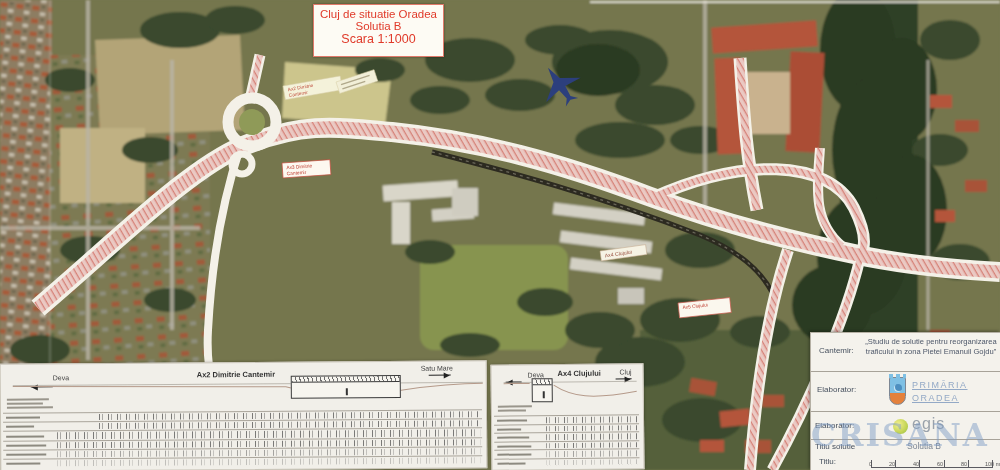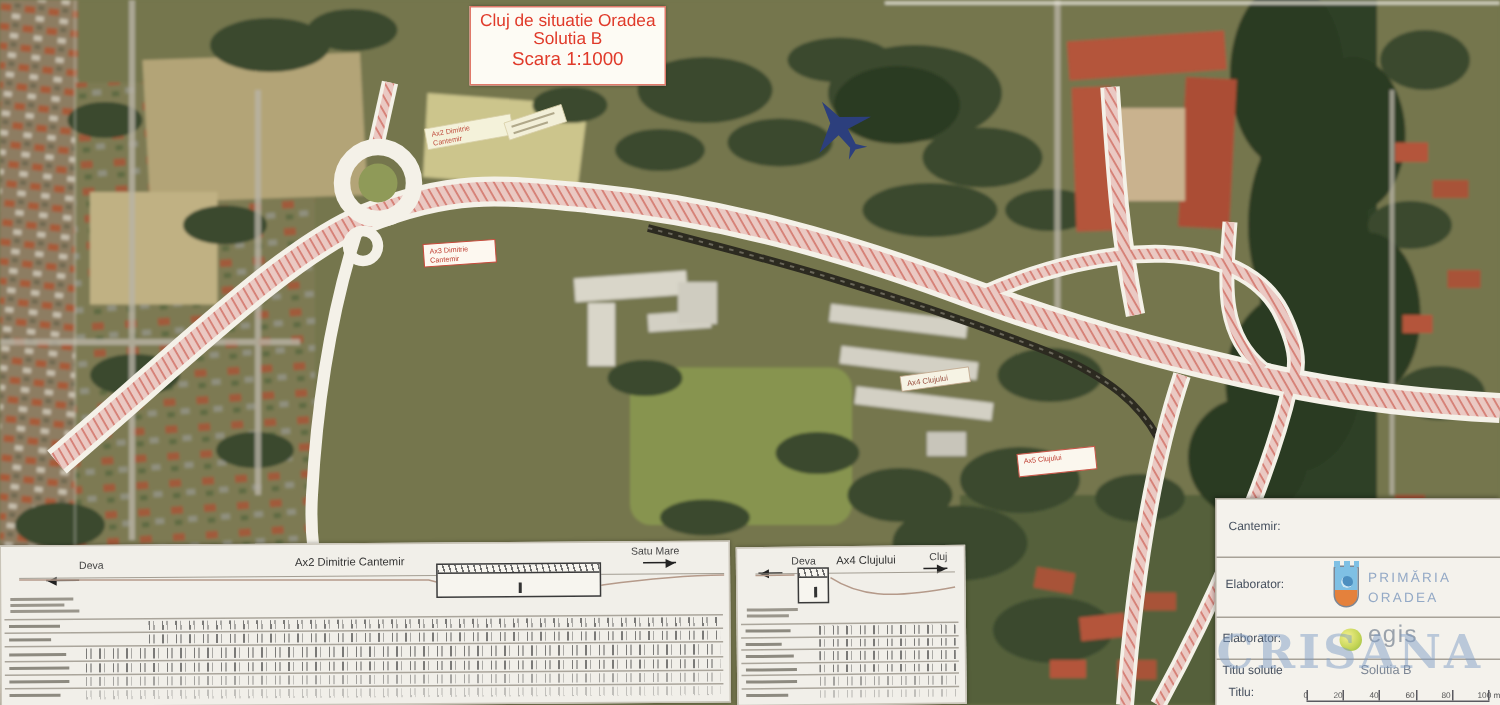--- a/index.html
+++ b/index.html
@@ -15,21 +15,21 @@
   .title-box .l1{font-size:11.5px;}
   .title-box .l2{font-size:11.5px;}
   .title-box .l3{font-size:12.5px;}
 
   
   .panel{position:absolute;background:#f1efe9;border:1px solid #c9c4b8;
          box-shadow:0 0 3px rgba(0,0,0,.35);}
   .panel-left{left:0;top:362px;width:487px;height:108px;transform:rotate(-.4deg);}
   .panel-right{left:491px;top:364px;width:153px;height:106px;transform:rotate(-.6deg);}
   .p-txt{position:absolute;font-size:7px;color:#444;white-space:nowrap;}
-  .p-title{font-size:7.5px;color:#333;}
+  .p-title{font-size:7.5px;color:#333;font-weight:bold;}
   .arr{position:absolute;width:22px;border-top:1px solid #222;height:0;}
   .arr.left::before{content:"";position:absolute;left:-2px;top:-3px;
     border:3px solid transparent;border-right:6px solid #222;}
   .arr.right::before{content:"";position:absolute;right:-2px;top:-3px;
     border:3px solid transparent;border-left:6px solid #222;}
   .bridge{position:absolute;border:1.5px solid #3a3a3a;background:#f7f5ef;}
   .bridge .deck{height:6px;border-bottom:1.2px solid #3a3a3a;
     background:repeating-linear-gradient(75deg,#6b6b6b 0 1px,transparent 1px 4px);}
   .bridge .pier{position:absolute;left:50%;top:55%;width:2px;height:7px;background:#333;}
   .rows{position:absolute;left:2px;right:4px;display:flex;flex-direction:column;}
@@ -48,21 +48,21 @@
   .tb-lab{position:absolute;font-size:8px;color:#46505e;}
   .tb-contract-val{position:absolute;left:54px;top:4px;width:132px;font-size:7.6px;
     line-height:9.5px;text-align:center;color:#4e586a;}
   .shield{position:absolute;left:78px;top:44px;width:17px;height:28px;border:1px solid #7d8794;
     border-radius:2px 2px 9px 9px;background:linear-gradient(#7fc0e4 0 58%,#e4813c 58% 100%);}
   .shield::before{content:"";position:absolute;left:-1px;top:-4px;width:17px;height:4px;
     background:repeating-linear-gradient(90deg,#7fc0e4 0 4px,transparent 4px 7px);}
   .shield::after{content:"";position:absolute;left:4px;top:6px;width:8px;height:8px;
     border-radius:50%;background:#4d8fc0;box-shadow:inset 1px -1px 0 #cde8f5;}
   .benef-name{position:absolute;left:101px;top:46px;font-size:9px;letter-spacing:1.5px;
-    color:#93a9c6;line-height:13px;}
+    color:#93a9c6;line-height:13px;text-decoration:underline;}
   .egis-dot{position:absolute;left:82px;top:86px;width:15px;height:15px;border-radius:50%;
     background:radial-gradient(circle at 35% 35%,#f4f08e,#c3d455 60%,#8fb844);}
   .egis-txt{position:absolute;left:101px;top:82px;font-size:16px;color:#9aa2ab;letter-spacing:1px;}
   .titlu-val{position:absolute;left:96px;top:108px;font-size:8.5px;color:#7c8694;}
   .scalebar{position:absolute;left:60px;top:127px;width:122px;height:8px;
     border-bottom:1px solid #5a5a60;display:flex;}
   .scalebar i{flex:1;border-left:1px solid #5a5a60;}
   .scalebar i:last-child{border-right:1px solid #5a5a60;}
   .scaleticks{position:absolute;left:56px;top:128px;width:140px;font-size:5.5px;color:#555;}
   .scaleticks span{position:absolute;top:0;}
@@ -339,20 +339,21 @@
         </div>
       <div class="row">
           <div class="lbl" style="width:28px"></div>
           <div class="ticks" style="left:52px;opacity:.35"></div>
         </div>
     </div>
   </div>
 
   <div class="tblock">
     <span class="tb-lab" style="left:8px;top:13px">Cantemir:</span>
+    <div class="tb-contract-val">„Studiu de solutie pentru reorganizarea traficului in zona Pietei Emanuil Gojdu”</div>
     <div class="tb-div" style="top:38px"></div>
 
     <span class="tb-lab" style="left:6px;top:52px">Elaborator:</span>
     <div class="shield"></div>
     <div class="benef-name">
       <div>PRIMĂRIA</div>
       <div>ORADEA</div>
     </div>
     <div class="tb-div" style="top:78px"></div>
 

